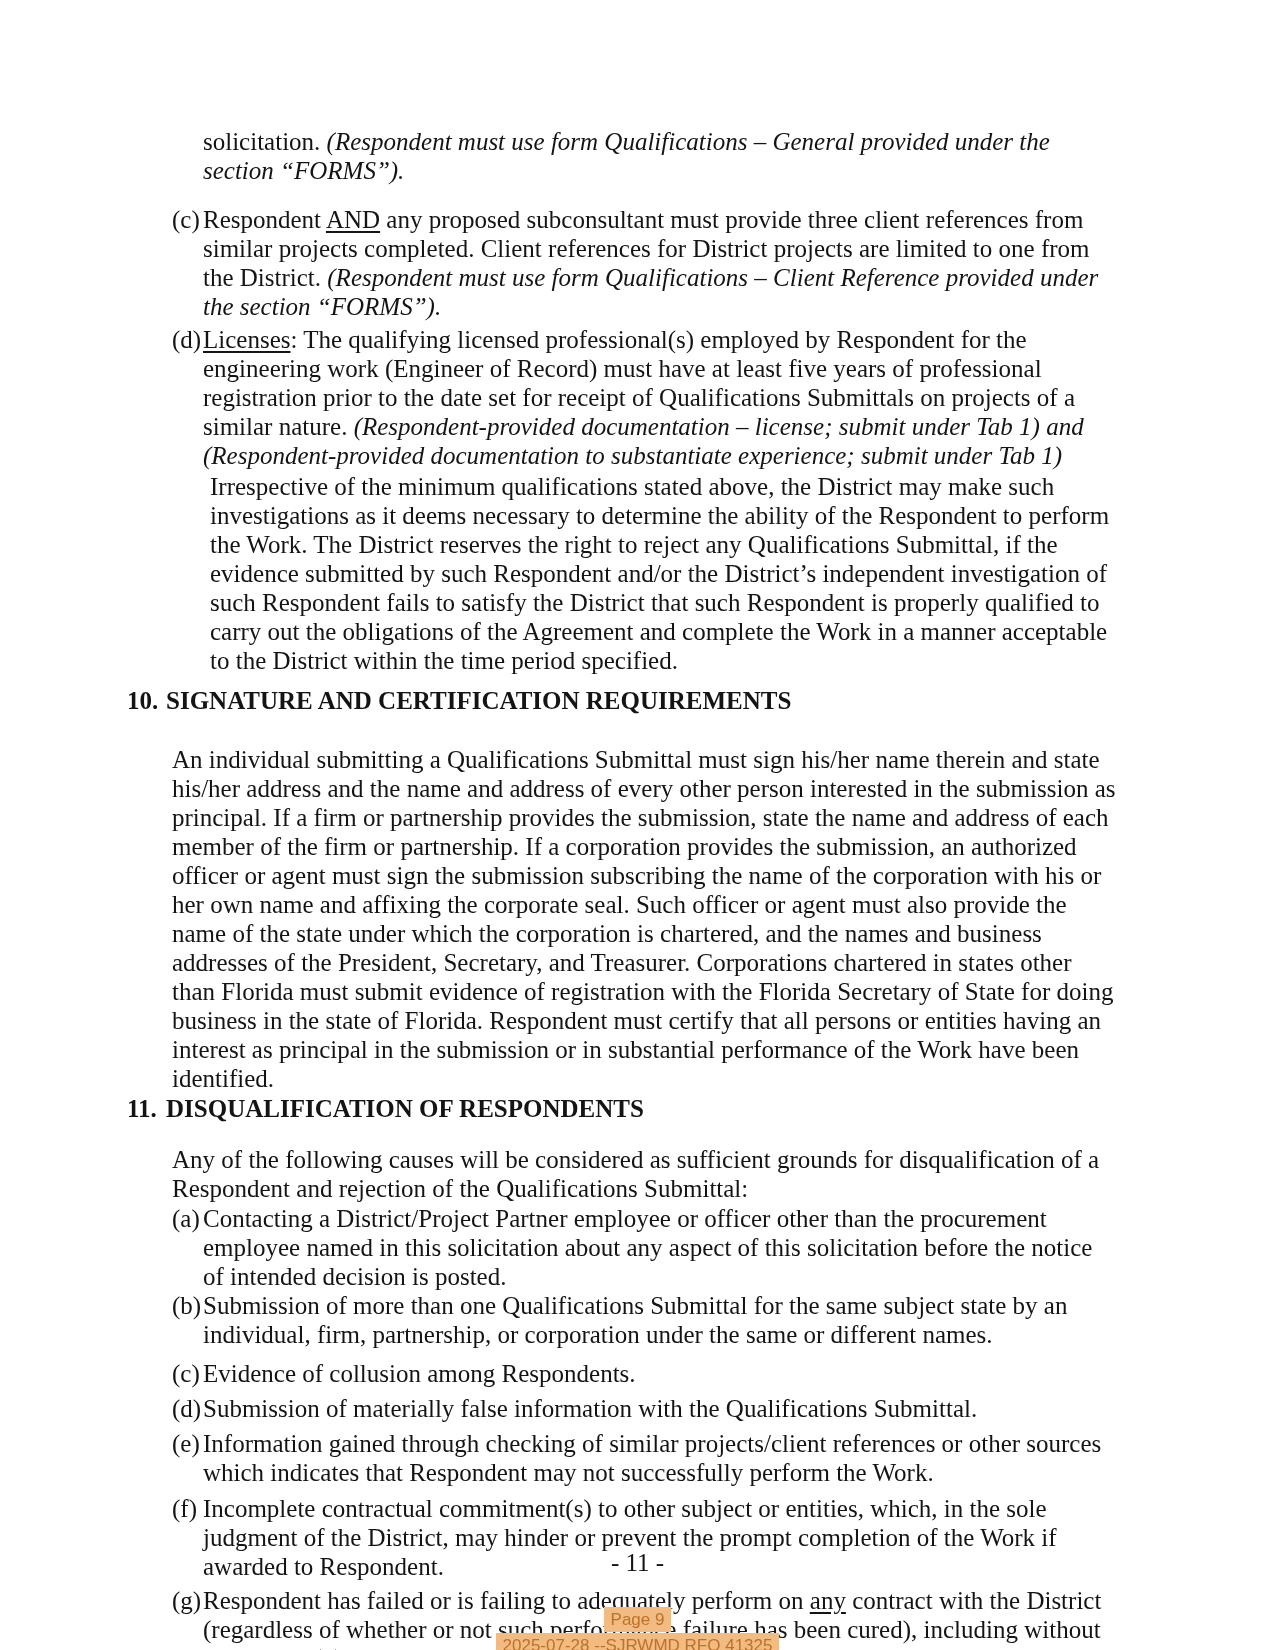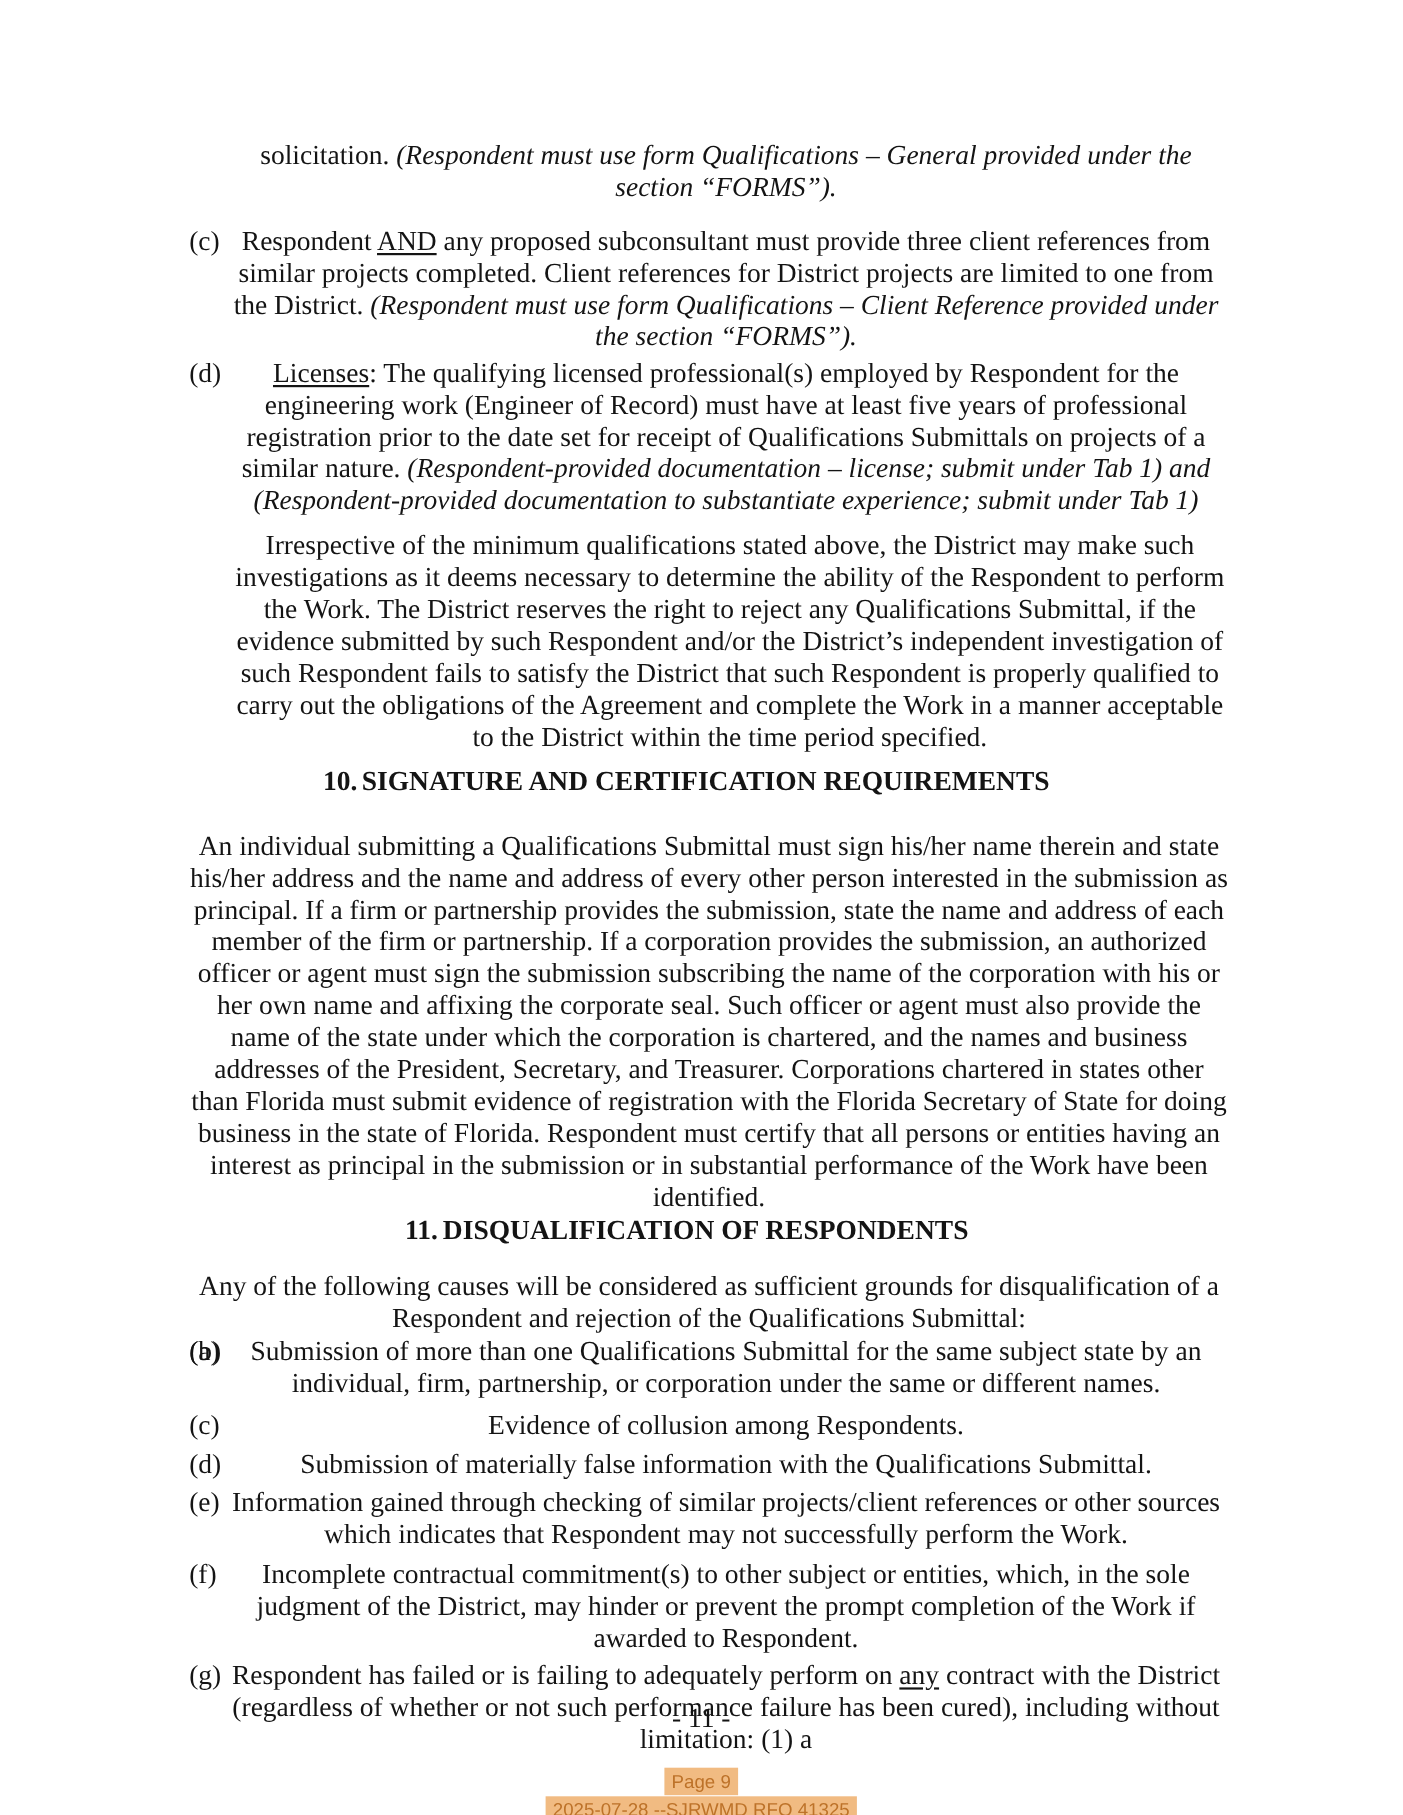--- a/index.html
+++ b/index.html
@@ -14,26 +14,26 @@
     color:#141414;
     overflow:hidden;
   }
   .page-header {
     position:absolute; top:70px; left:127px; width:1011px;
     text-align:right;
   }
   .doc {
     position:absolute; top:127px; left:127px; width:990px;
   }
-  .blk { margin:0; text-align:center; }
+  .blk { margin:0; text-align:left; }
   
   .doc > .blk:nth-child(1){margin-top:0}
   .doc > .blk:nth-child(2){margin-top:20px}
   .doc > .blk:nth-child(3){margin-top:4px}
-  .doc > .blk:nth-child(4){margin-top:12px}
+  .doc > .blk:nth-child(4){margin-top:2px}
   .doc > .blk:nth-child(5){margin-top:11px}
   .doc > .blk:nth-child(6){margin-top:30px}
   .doc > .blk:nth-child(7){margin-top:1px}
   .doc > .blk:nth-child(8){margin-top:22px}
   .doc > .blk:nth-child(9){margin-top:1px}
   .doc > .blk:nth-child(10){margin-top:0}
   .doc > .blk:nth-child(11){margin-top:10px}
   .doc > .blk:nth-child(12){margin-top:6px}
   .doc > .blk:nth-child(13){margin-top:6px}
   .doc > .blk:nth-child(14){margin-top:7px}
@@ -77,21 +77,21 @@
 
   <div class="doc">
       <div class="blk continuation"><span>solicitation. </span><span class="i">(Respondent must use form Qualifications – General provided under the section “FORMS”).</span></div>
       <div class="blk list-item"><span class="li-label">(c)</span><span>Respondent </span><span class="u">AND</span><span> any proposed subconsultant must provide three client references from similar projects completed. Client references for District projects are limited to one from the District. </span><span class="i">(Respondent must use form Qualifications – Client Reference provided under the section “FORMS”).</span></div>
       <div class="blk list-item"><span class="li-label">(d)</span><span class="u">Licenses</span><span>: The qualifying licensed professional(s) employed by Respondent for the engineering work (Engineer of Record) must have at least five years of professional registration prior to the date set for receipt of Qualifications Submittals on projects of a similar nature. </span><span class="i">(Respondent-provided documentation – license; submit under Tab 1) and (Respondent-provided documentation to substantiate experience; submit under Tab 1)</span></div>
       <div class="blk paragraph-indent"><span>Irrespective of the minimum qualifications stated above, the District may make such investigations as it deems necessary to determine the ability of the Respondent to perform the Work. The District reserves the right to reject any Qualifications Submittal, if the evidence submitted by such Respondent and/or the District’s independent investigation of such Respondent fails to satisfy the District that such Respondent is properly qualified to carry out the obligations of the Agreement and complete the Work in a manner acceptable to the District within the time period specified.</span></div>
       <div class="blk heading"><span class="h-num">10.</span><span class="h-title">SIGNATURE AND CERTIFICATION REQUIREMENTS</span></div>
       <div class="blk paragraph"><span>An individual submitting a Qualifications Submittal must sign his/her name therein and state his/her address and the name and address of every other person interested in the submission as principal. If a firm or partnership provides the submission, state the name and address of each member of the firm or partnership. If a corporation provides the submission, an authorized officer or agent must sign the submission subscribing the name of the corporation with his or her own name and affixing the corporate seal. Such officer or agent must also provide the name of the state under which the corporation is chartered, and the names and business addresses of the President, Secretary, and Treasurer. Corporations chartered in states other than Florida must submit evidence of registration with the Florida Secretary of State for doing business in the state of Florida. Respondent must certify that all persons or entities having an interest as principal in the submission or in substantial performance of the Work have been identified.</span></div>
       <div class="blk heading"><span class="h-num">11.</span><span class="h-title">DISQUALIFICATION OF RESPONDENTS</span></div>
       <div class="blk paragraph"><span>Any of the following causes will be considered as sufficient grounds for disqualification of a Respondent and rejection of the Qualifications Submittal:</span></div>
-      <div class="blk list-item"><span class="li-label">(a)</span></div>
+      <div class="blk list-item"><span class="li-label">(a)</span><span>Contacting a District/Project Partner employee or officer other than the procurement employee named in this solicitation about any aspect of this solicitation before the notice of intended decision is posted.</span></div>
       <div class="blk list-item"><span class="li-label">(b)</span><span>Submission of more than one Qualifications Submittal for the same subject state by an individual, firm, partnership, or corporation under the same or different names.</span></div>
       <div class="blk list-item"><span class="li-label">(c)</span><span>Evidence of collusion among Respondents.</span></div>
       <div class="blk list-item"><span class="li-label">(d)</span><span>Submission of materially false information with the Qualifications Submittal.</span></div>
       <div class="blk list-item"><span class="li-label">(e)</span><span>Information gained through checking of similar projects/client references or other sources which indicates that Respondent may not successfully perform the Work.</span></div>
       <div class="blk list-item"><span class="li-label">(f)</span><span>Incomplete contractual commitment(s) to other subject or entities, which, in the sole judgment of the District, may hinder or prevent the prompt completion of the Work if awarded to Respondent.</span></div>
       <div class="blk list-item"><span class="li-label">(g)</span><span>Respondent has failed or is failing to adequately perform on </span><span class="u">any</span><span> contract with the District (regardless of whether or not such performance failure has been cured), including without limitation: (1) a</span></div>
     </div>
 
   <div class="page-footer-num">- 11 -</div>
 

